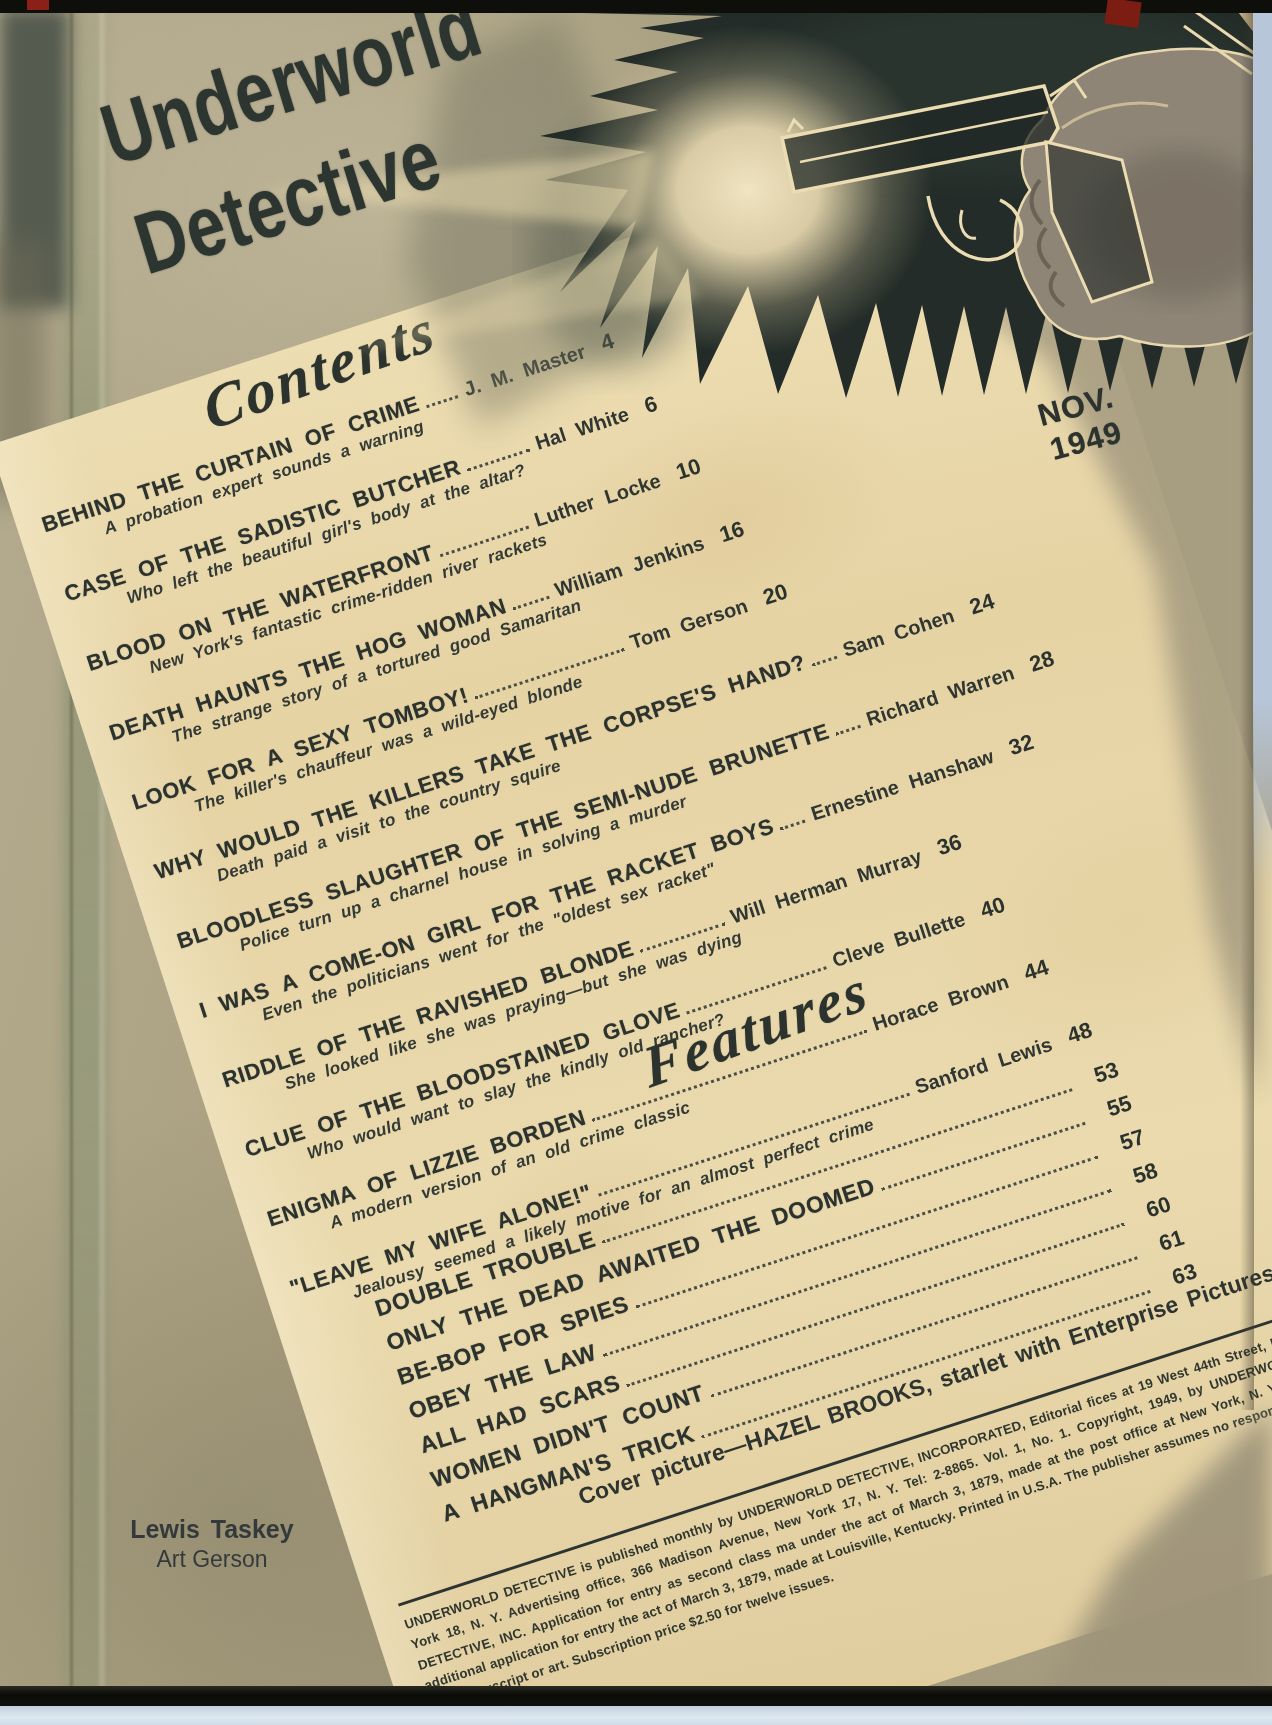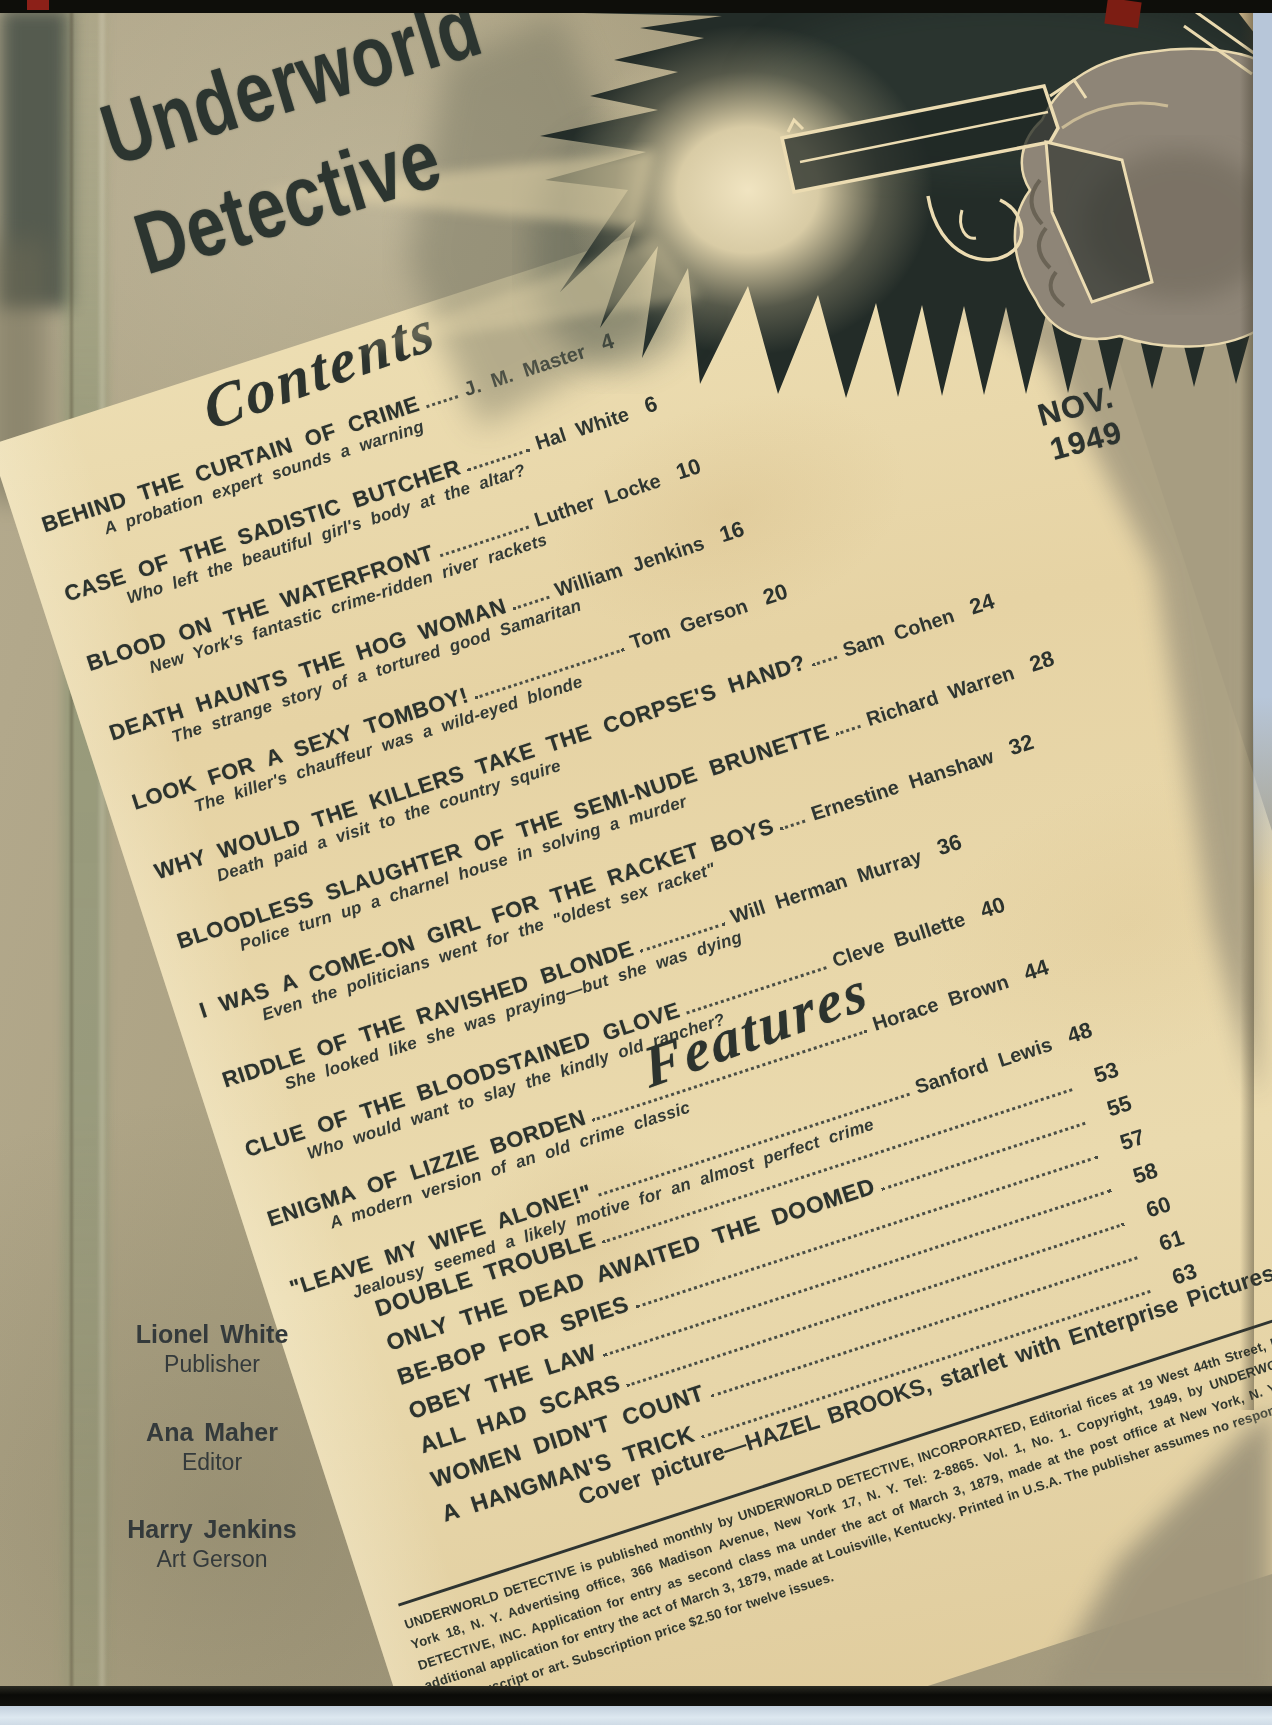--- a/index.html
+++ b/index.html
@@ -326,30 +326,22 @@
   <div class="mag-title">
     <span class="line">Underworld</span>
     <span class="line line2">Detective</span>
   </div>
 
   <div class="issue">
     <span>NOV.</span>
     <span class="yr">1949</span>
   </div>
 
-  <div class="staff-block staff-publisher">
-    <div class="staff-name">Lionel White</div>
-    <div class="staff-role">Publisher</div>
-  </div>
-  <div class="staff-block staff-editor">
-    <div class="staff-name">Ana Maher</div>
-    <div class="staff-role">Editor</div>
-  </div>
   <div class="staff-block staff-art">
-    <div class="staff-name">Harry Jenkins</div>
+    <div class="staff-name">Lewis Taskey</div>
     <div class="staff-role">Art Gerson</div>
   </div>
 
   <div class="edge-right-shadow"></div>
   <div class="edge-right-blue"></div>
   <div class="edge-top"></div>
   <div class="chip-red-left"></div>
   <div class="chip-red-right"></div>
   <div class="edge-bottom-black"></div>
   <div class="edge-bottom-blue"></div>

